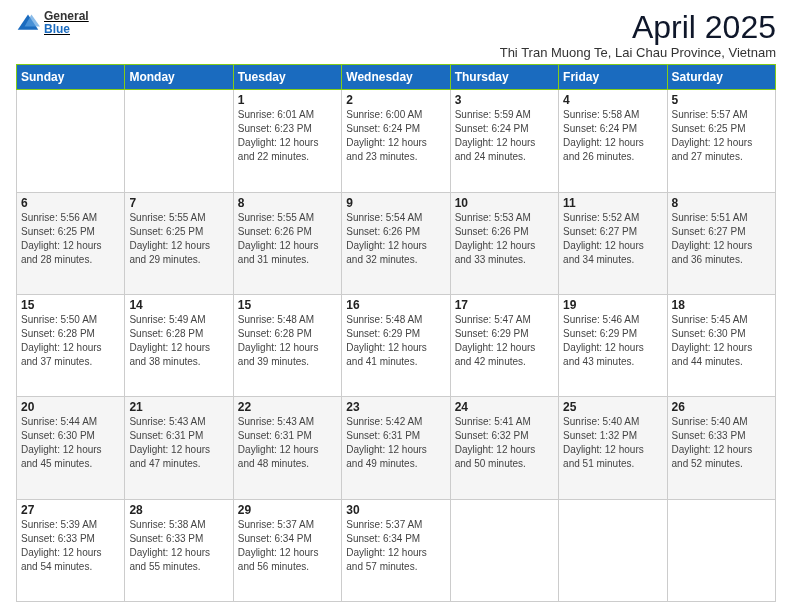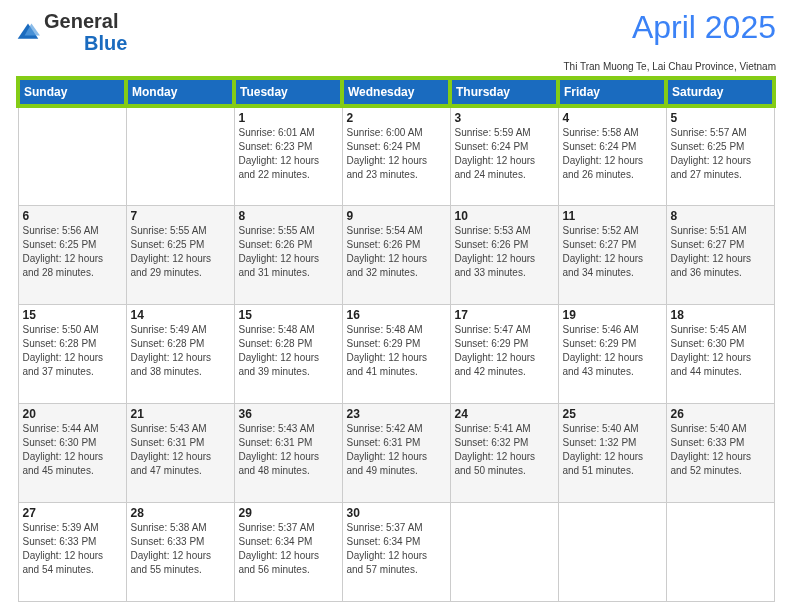--- a/index.html
+++ b/index.html
@@ -22,58 +22,59 @@
       align-items: flex-start;
       justify-content: space-between;
       margin-bottom: 4px;
     }
     .logo {
       display: flex;
       align-items: center;
       gap: 4px;
     }
     .logo-text {
-      font-size: 20px;
+      font-size: 12px;
       font-weight: bold;
       line-height: 1.1;
+      text-decoration: underline;
     }
     .logo-general { color: #333; }
-    .logo-blue { color: #1a6bbf; margin-left: 40px; }
+    .logo-blue { color: #1a6bbf; }
     .logo-icon {
       width: 24px;
       height: 24px;
     }
     .title-block {
       text-align: right;
     }
     .month-title {
       font-size: 32px;
       font-weight: normal;
-      color: #3b82f6;
+      color: #0f172a;
       line-height: 1.1;
     }
     .subtitle {
-      font-size: 10px;
+      font-size: 13px;
       color: #333;
-      margin-top: 16px;
+      margin-top: 0;
     }
     .calendar {
       width: 100%;
       border-collapse: collapse;
       flex: 1;
       table-layout: fixed;
     }
     .calendar th {
       background: #1a6bbf;
       color: #fff;
       font-size: 12px;
       font-weight: bold;
       padding: 5px 4px;
       text-align: left;
-      border: 4px solid #84cc16;
+      border: 1px solid #84cc16;
     }
     .calendar td {
       border: 1px solid #ccc;
       vertical-align: top;
       padding: 3px 4px;
       font-size: 9.5px;
       color: #333;
       height: 88px;
     }
     .day-num {
@@ -256,21 +257,21 @@
 Sunset: 6:30 PM
 Daylight: 12 hours and 45 minutes.</div>
           </td>
           <td>
             <span class="day-num">21</span>
             <div class="day-info">Sunrise: 5:43 AM
 Sunset: 6:31 PM
 Daylight: 12 hours and 47 minutes.</div>
           </td>
           <td>
-            <span class="day-num">36</span>
+            <span class="day-num">22</span>
             <div class="day-info">Sunrise: 5:43 AM
 Sunset: 6:31 PM
 Daylight: 12 hours and 48 minutes.</div>
           </td>
           <td>
             <span class="day-num">23</span>
             <div class="day-info">Sunrise: 5:42 AM
 Sunset: 6:31 PM
 Daylight: 12 hours and 49 minutes.</div>
           </td>

